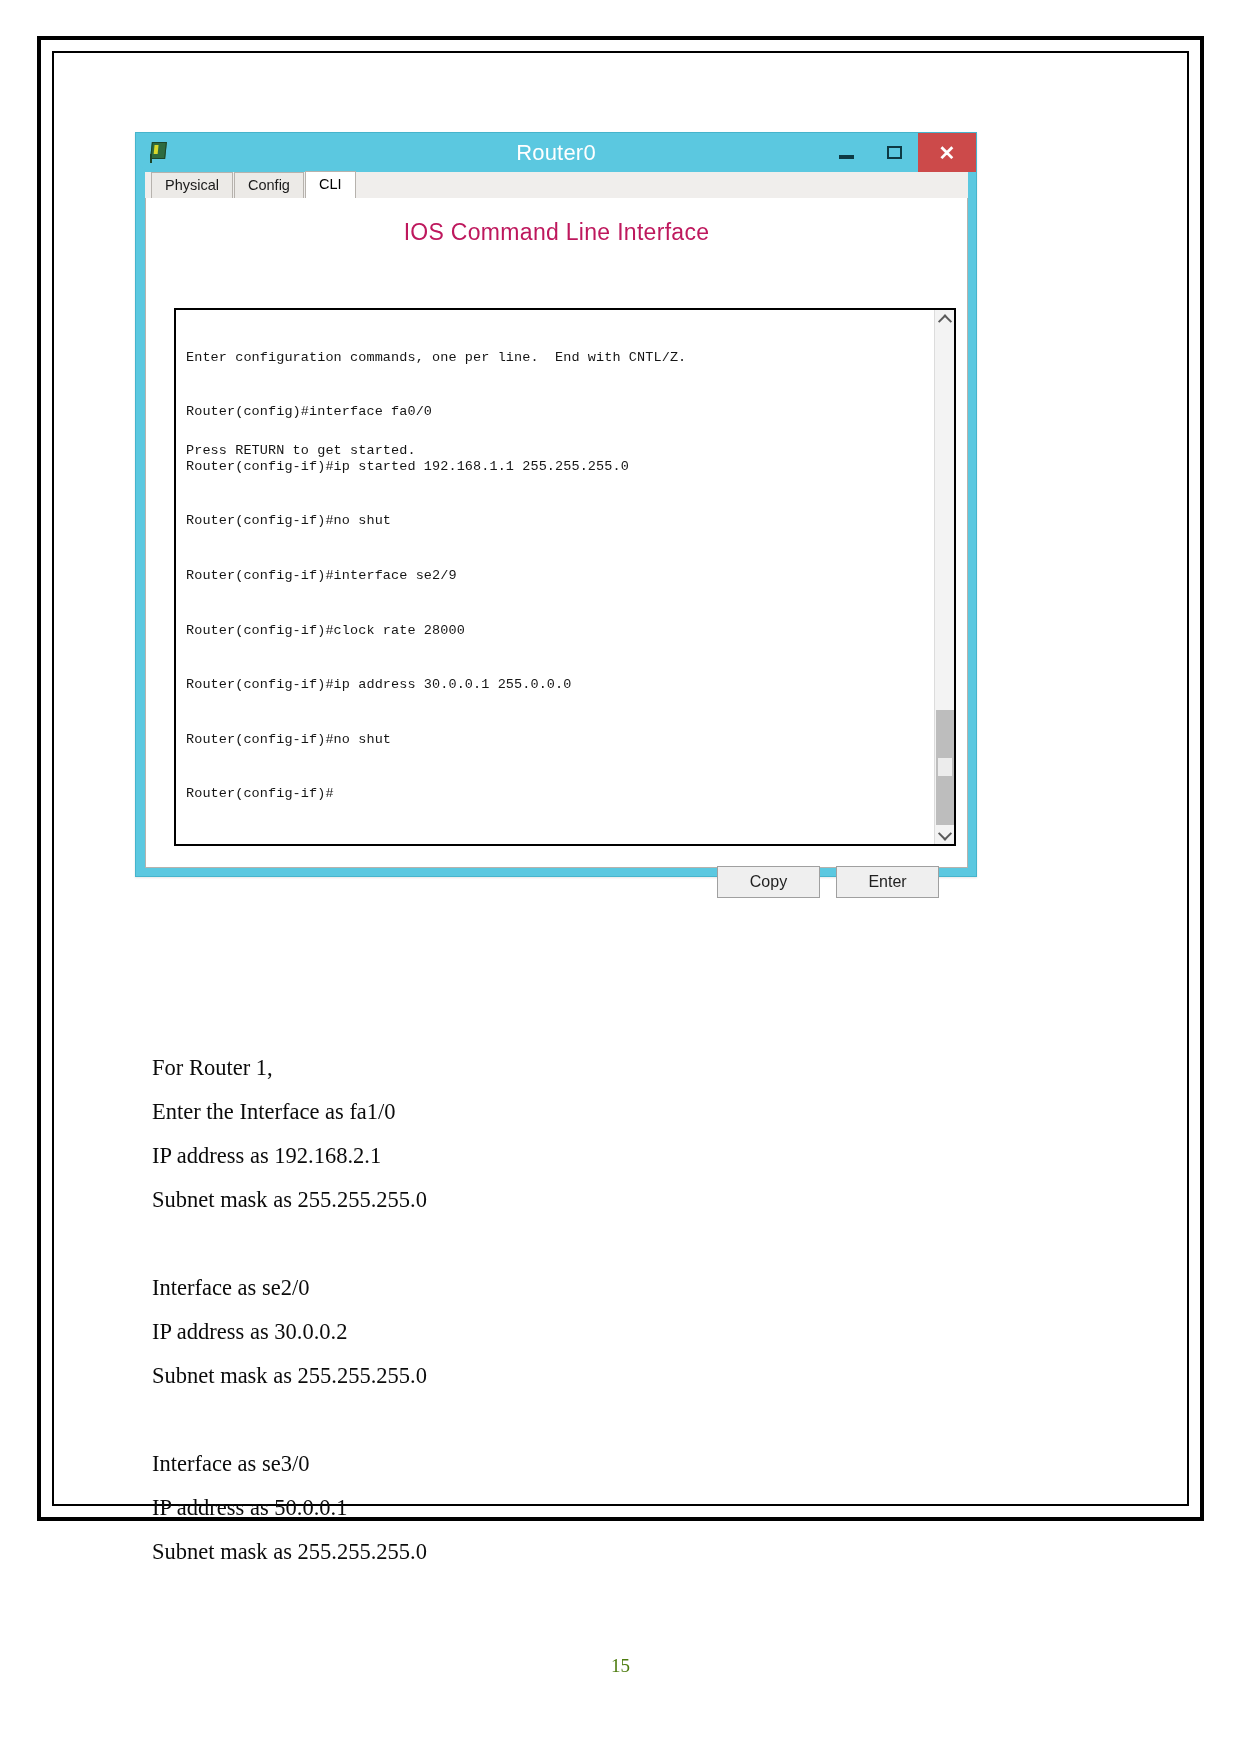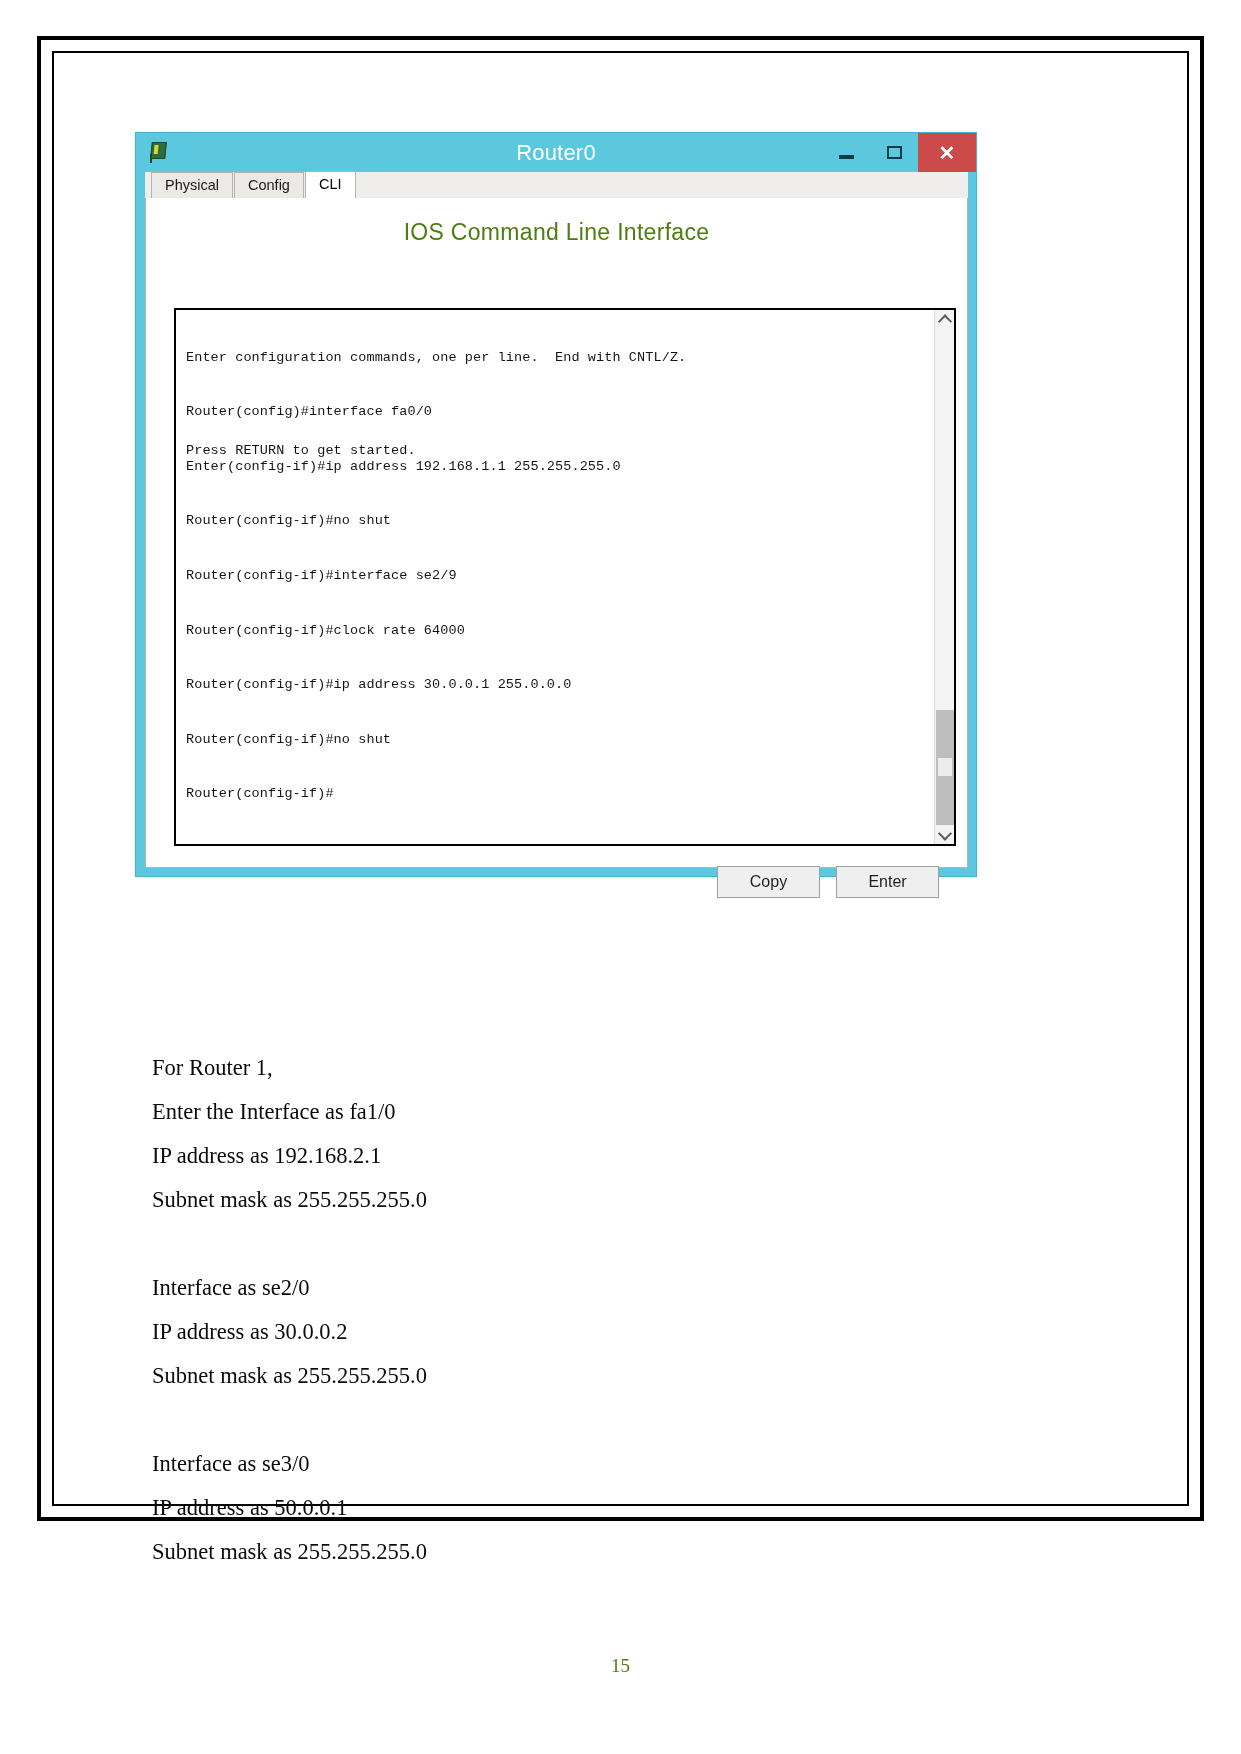--- a/index.html
+++ b/index.html
@@ -189,21 +189,21 @@
     height: 670px;
     background: #ffffff;
     border: 1px solid #b6b2ad;
     border-top: none;
     box-sizing: border-box;
   }
   .panel-heading {
     text-align: center;
     font-family: "Liberation Sans", sans-serif;
     font-size: 23px;
-    color: #4d7c0f;
+    color: #be185d;
     margin-top: 21px;
     letter-spacing: 0.3px;
   }
 
   
   .terminal-wrap {
     position: absolute;
     left: 28px;
     top: 110px;
     width: 782px;
@@ -380,24 +380,24 @@
       <div class="terminal-wrap">
         <div class="terminal">
           <div class="term-top">
             <span class="term-line">Press RETURN to get started.</span>
           </div>
           <div class="term-bottom">
             
             <span class="term-line">Router#config t</span>
             <span class="term-line">Enter configuration commands, one per line.  End with CNTL/Z.</span>
             <span class="term-line">Router(config)#interface fa0/0</span>
-            <span class="term-line">Enter(config-if)#ip address 192.168.1.1 255.255.255.0</span>
+            <span class="term-line">Router(config-if)#ip started 192.168.1.1 255.255.255.0</span>
             <span class="term-line">Router(config-if)#no shut</span>
             <span class="term-line">Router(config-if)#interface se2/9</span>
-            <span class="term-line">Router(config-if)#clock rate 64000</span>
+            <span class="term-line">Router(config-if)#clock rate 28000</span>
             <span class="term-line">Router(config-if)#ip address 30.0.0.1 255.0.0.0</span>
             <span class="term-line">Router(config-if)#no shut</span>
             <span class="term-line">Router(config-if)#</span>
           </div>
         </div>
 
         <div class="scrollbar">
           <div class="sb-arrow up">
               <div class="chev"></div>
             </div>

